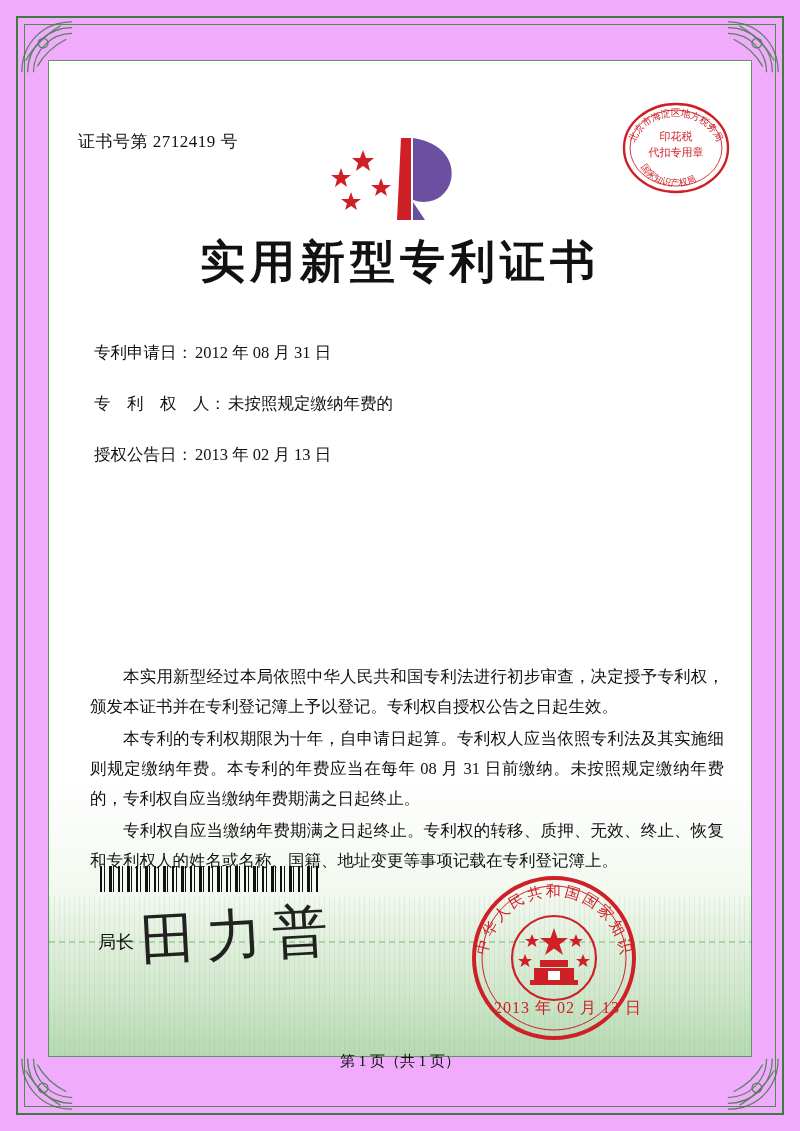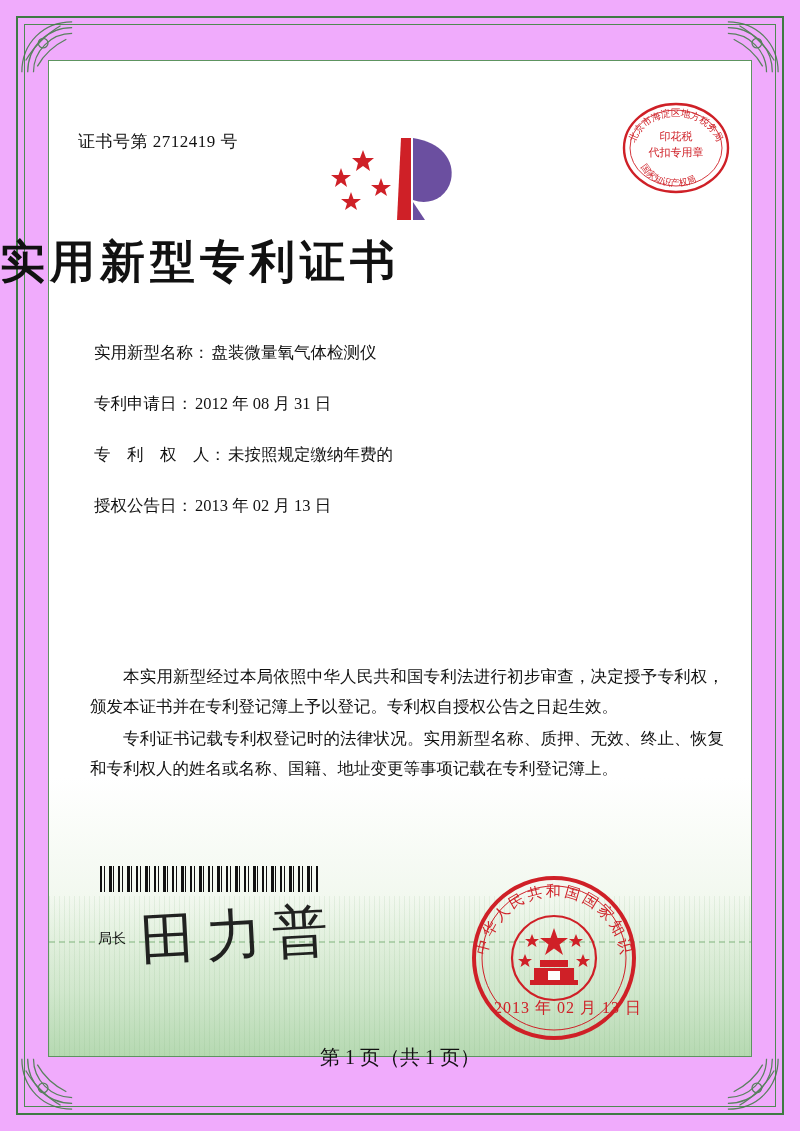--- a/index.html
+++ b/index.html
@@ -111,21 +111,21 @@
     height: 120px;
   }
   .seal-top svg { display:block; width:100%; height:100%; }
 
   
   .doc-title {
     position: absolute;
     left: 0;
     right: 0;
     top: 232px;
-    text-align: left;
+    text-align: center;
     font-size: 45px;
     font-weight: bold;
     letter-spacing: 5px;
     color: #111;
     font-family: Liberation Serif, serif;
   }
 
   
   .fields {
     position: absolute;
@@ -176,21 +176,21 @@
       #111 4px 5px, transparent 5px 9px,
       #111 9px 12px, transparent 12px 13px,
       #111 13px 14px, transparent 14px 18px);
   }
 
   
   .director {
     position: absolute;
     left: 98px;
     top: 930px;
-    font-size: 14px;
+    font-size: 18px;
     color: #111;
     text-align: center;
   }
   .signature {
     position: absolute;
     left: 140px;
     top: 898px;
     font-size: 56px;
     color: #111;
     font-family: "DejaVu Serif", serif;
@@ -218,21 +218,21 @@
     font-family: "Liberation Serif", serif;
   }
 
   
   .footer {
     position: absolute;
     left: 0;
     right: 0;
     bottom: 60px;
     text-align: center;
-    font-size: 20px;
+    font-size: 15px;
     color: #111;
   }
 </style>
 </head>
 <body>
 
 <div class="page">
 
   <div class="frame-outer"></div>
   <div class="frame-mid"></div>
@@ -323,40 +323,37 @@
       <text font-size="9" fill="#cf2027" font-family="DejaVu Serif, serif">
         <textPath href="#arcBot" startOffset="12%">国家知识产权局</textPath>
       </text>
     </svg>
   </div>
 
   <div class="doc-title">实用新型专利证书</div>
 
   <div class="fields">
     <div class="field-row">
-      <span class="field-label">实用新型名称：</span>
-      <span class="field-value">盘装微量氧气体检测仪</span>
-    </div>
-    <div class="field-row">
       <span class="field-label">专利申请日：</span>
       <span class="field-value">2012 年 08 月 31 日</span>
     </div>
     <div class="field-row">
       <span class="field-label">专　利　权　人：</span>
       <span class="field-value">未按照规定缴纳年费的</span>
     </div>
     <div class="field-row">
       <span class="field-label">授权公告日：</span>
       <span class="field-value">2013 年 02 月 13 日</span>
     </div>
   </div>
 
   <div class="body-text">
     <p>本实用新型经过本局依照中华人民共和国专利法进行初步审查，决定授予专利权，颁发本证书并在专利登记簿上予以登记。专利权自授权公告之日起生效。</p>
-    <p>专利证书记载专利权登记时的法律状况。实用新型名称、质押、无效、终止、恢复和专利权人的姓名或名称、国籍、地址变更等事项记载在专利登记簿上。</p>
+    <p>本专利的专利权期限为十年，自申请日起算。专利权人应当依照专利法及其实施细则规定缴纳年费。本专利的年费应当在每年 08 月 31 日前缴纳。未按照规定缴纳年费的，专利权自应当缴纳年费期满之日起终止。</p>
+    <p>专利权自应当缴纳年费期满之日起终止。专利权的转移、质押、无效、终止、恢复和专利权人的姓名或名称、国籍、地址变更等事项记载在专利登记簿上。</p>
   </div>
 
   <div class="barcode"></div>
 
   <div class="director">局长</div>
   <div class="signature">田力普</div>
 
   <div class="seal-main">
     <svg viewBox="0 0 172 172">
       <circle cx="86" cy="86" r="80" fill="none" stroke="#cf2027" stroke-width="4"></circle>

